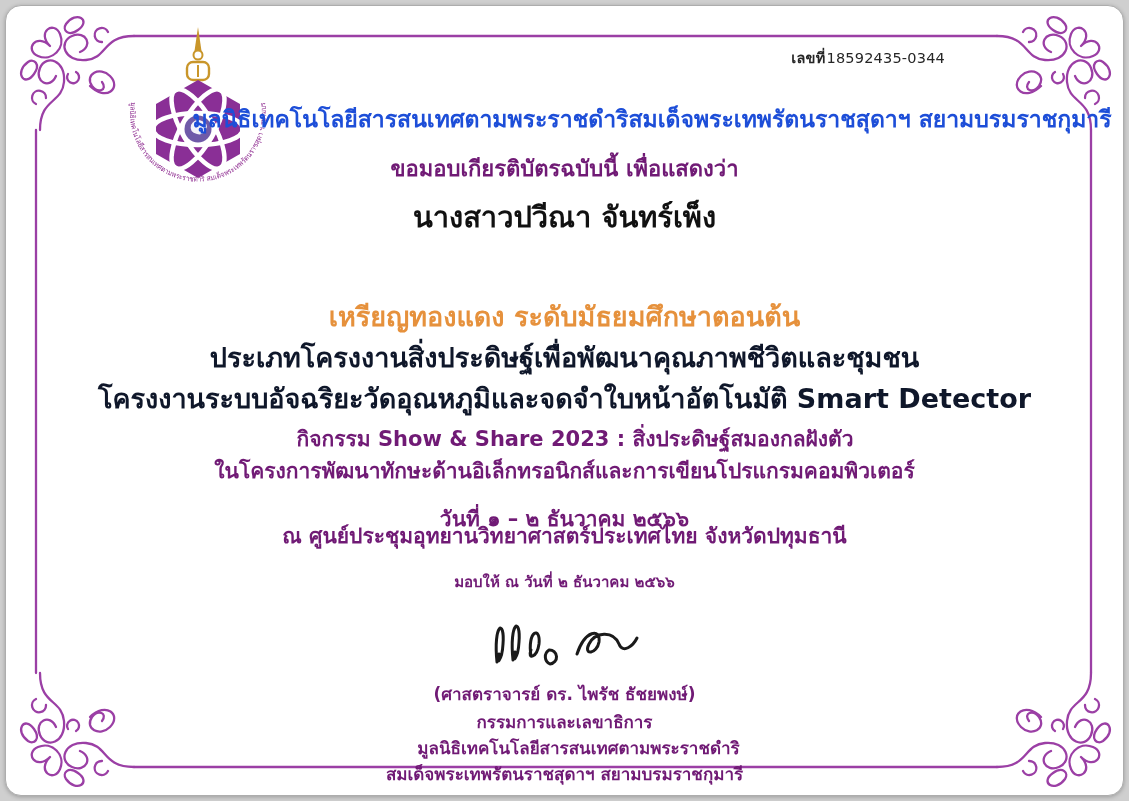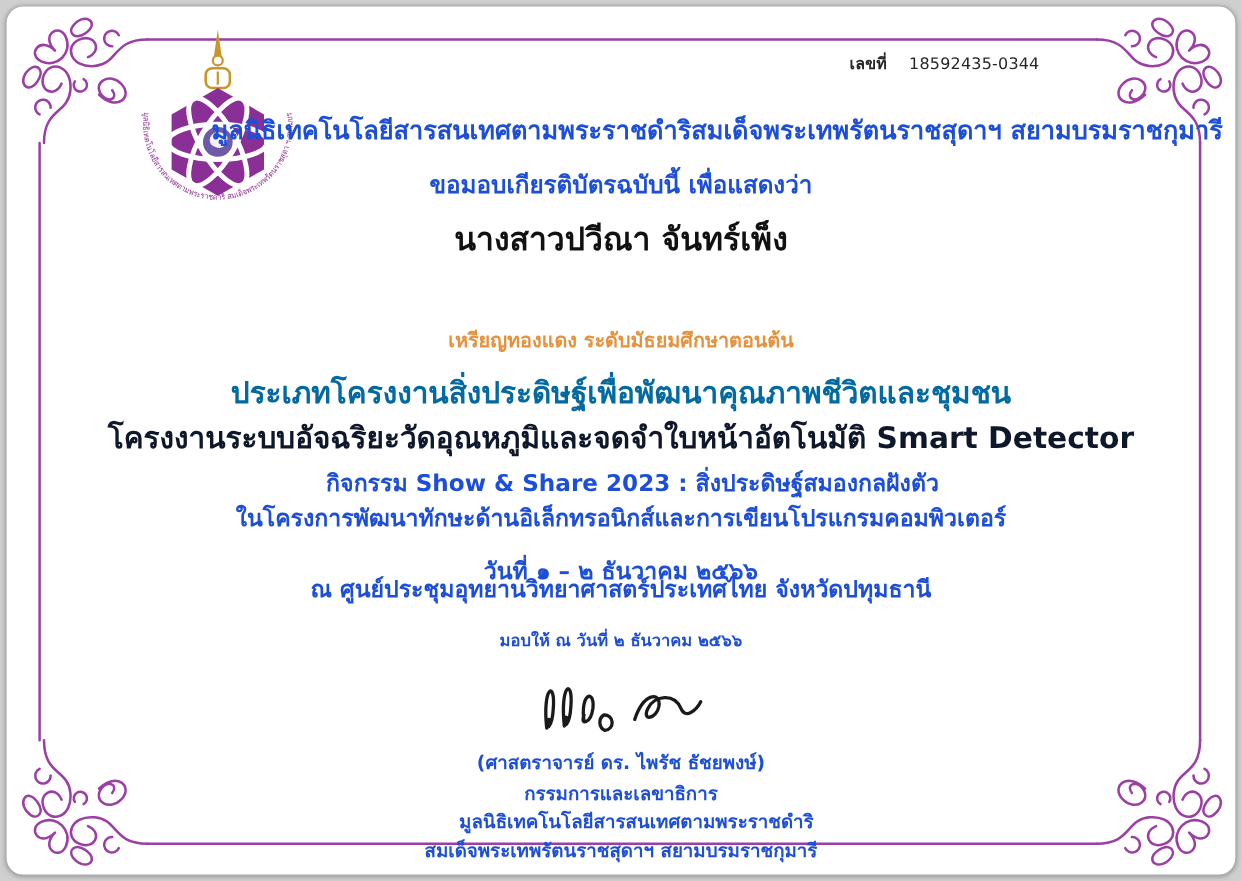--- a/index.html
+++ b/index.html
@@ -19,32 +19,32 @@
     border-radius: 16px;
     box-shadow: 0 1px 4px rgba(0,0,0,.25);
     overflow: hidden;
   }
   .frame-svg { position: absolute; left: 0; top: 0; }
   .logo { position: absolute; left: 112px; top: 18px; }
   .doc-number {
     position: absolute; top: 40px; right: 178px;
     font-size: 14.5px; color: #262626; letter-spacing: .2px;
   }
-  .doc-number .lbl { font-weight: bold; margin-right: 20px; }
+  .doc-number .lbl { font-weight: bold; margin-right: 1px; }
   .line {
     position: absolute; left: 0; right: 0;
     text-align: center; line-height: 1.45;
-    color: #1d4ed8;
+    color: #701a75;
   }
   .org-line   { top: 97px;  left: 175px; font-size: 23px; color: #1d4ed8; font-weight: 600; }
   .intro-line { top: 147px; font-size: 22px; font-weight: 600; }
   .name-line  { top: 190px; font-size: 29px; color: #111111; font-weight: bold; }
   .role-line  { top: 243px; font-size: 25px; font-weight: 600; }
-  .award1     { top: 291px; font-size: 18px; color: #e6913c; font-weight: 600; }
-  .award2     { top: 332px; font-size: 27px; color: #0369a1; font-weight: 600; }
+  .award1     { top: 291px; font-size: 27px; color: #e6913c; font-weight: 600; }
+  .award2     { top: 332px; font-size: 27px; color: #0f172a; font-weight: 600; }
   .award3     { top: 373px; font-size: 27px; color: #0f172a; font-weight: 600; }
   .activity   { top: 418px; font-size: 21px; font-weight: 600; margin-left: 21px; }
   .program    { top: 450px; font-size: 21px; font-weight: 600; }
   .date-line  { top: 498px; font-size: 21px; font-weight: 600; }
   .venue-line { top: 515px; font-size: 21px; font-weight: 600; }
   .issued     { top: 566px; font-size: 15px; font-weight: 600; }
   .signature  { position: absolute; left: 0; right: 0; top: 598px; text-align: center; }
   .signer-name  { top: 676px; font-size: 17px; font-weight: 600; }
   .signer-title { top: 704px; font-size: 17px; font-weight: 600; }
   .signer-org1  { top: 730px; font-size: 17px; font-weight: 600; margin-left: 28px; }

